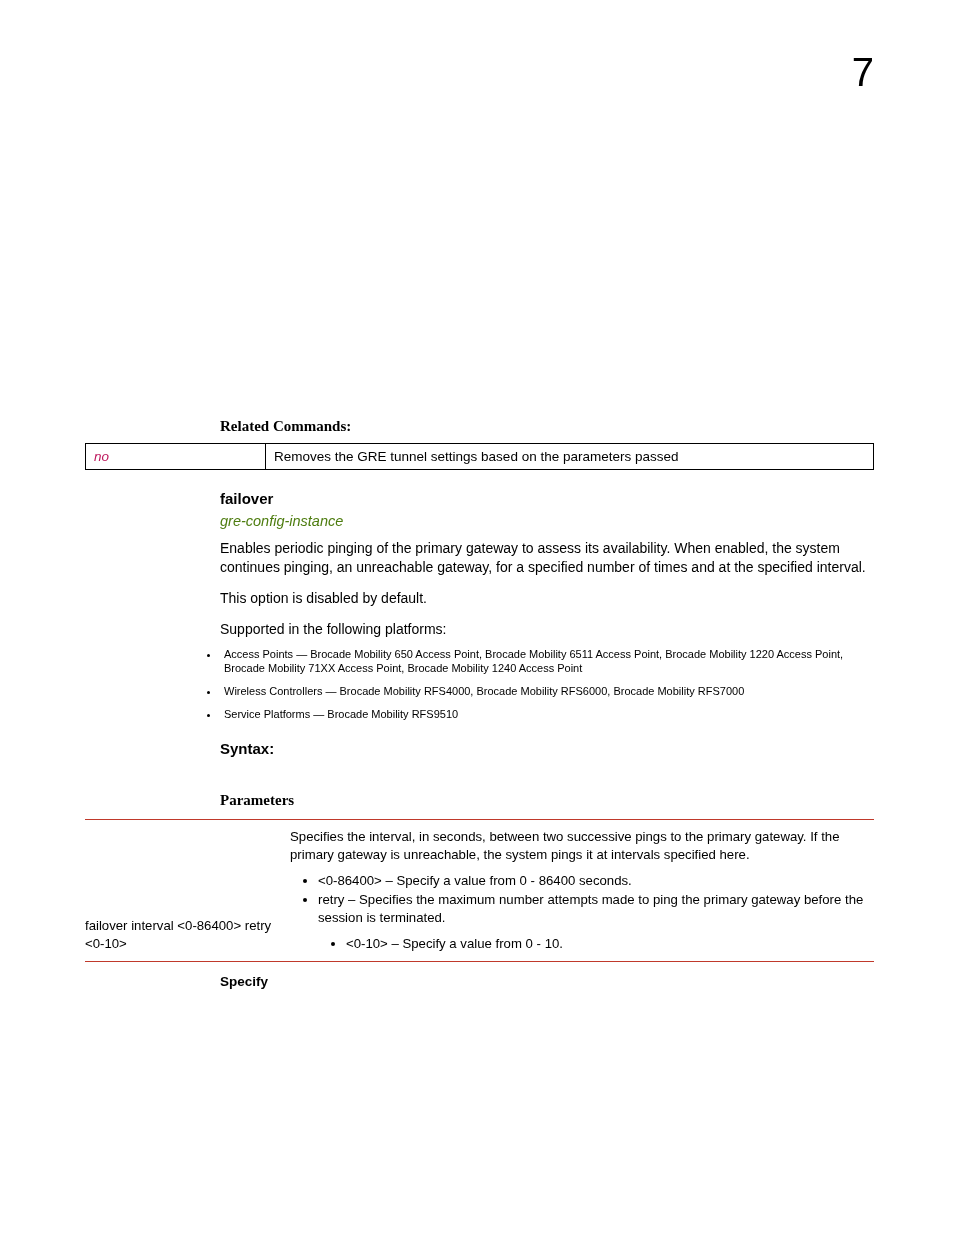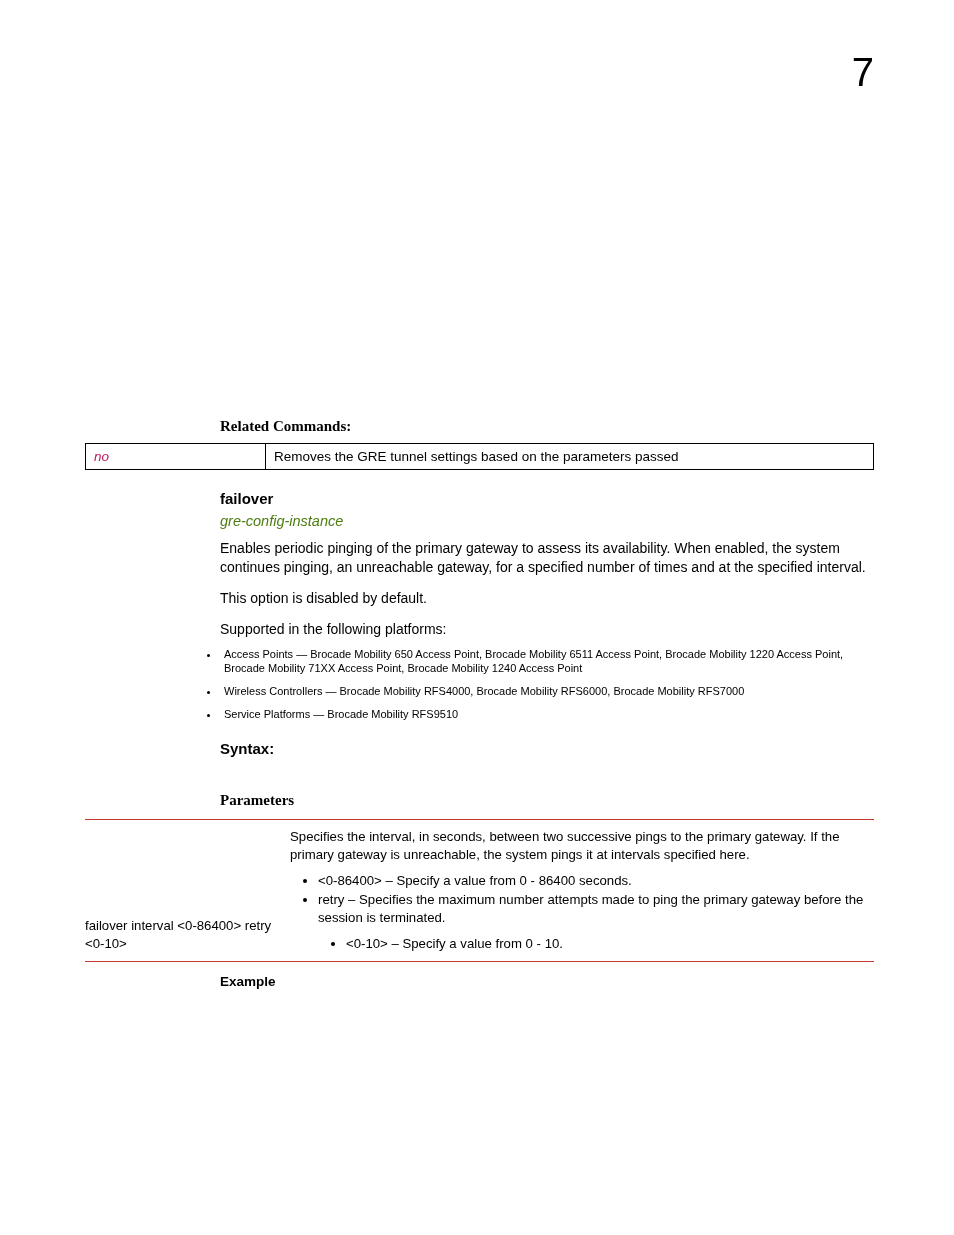--- a/index.html
+++ b/index.html
@@ -78,17 +78,17 @@
               <ul>
                 <li>&lt;0-10&gt; – Specify a value from 0 - 10.</li>
               </ul>
             </li>
           </ul>
         </div>
       </div>
     </div>
 
     <div class="indent1">
-      <div class="example-heading">Example</div>
+      <div class="example-heading">Specify</div>
     </div>
 
   </div>
 </div>
 
 </body></html>

